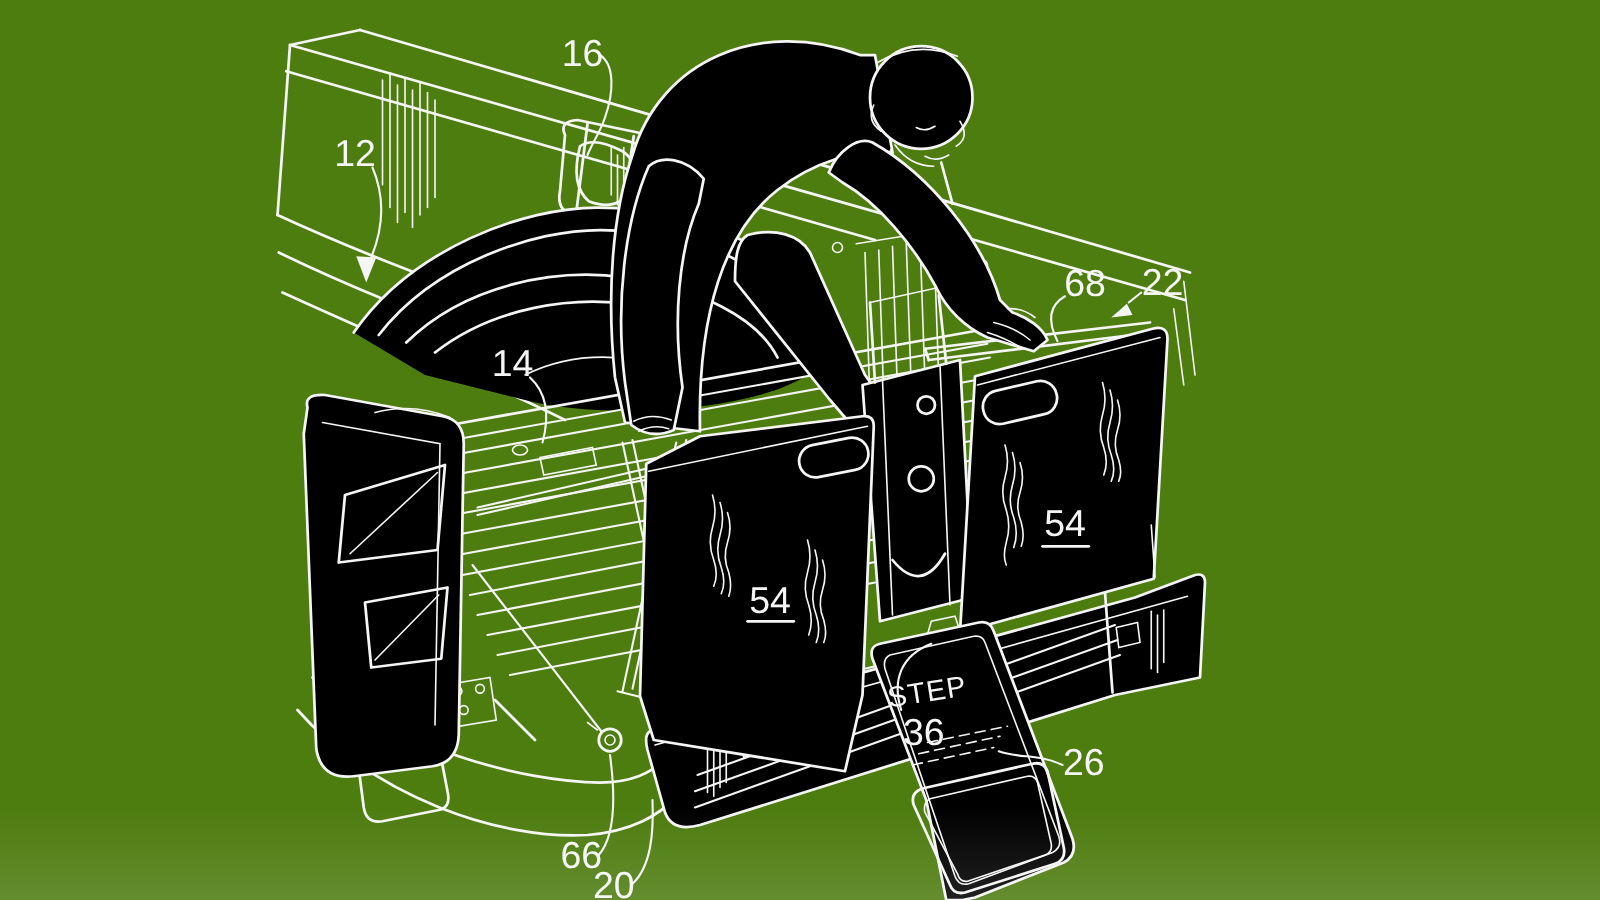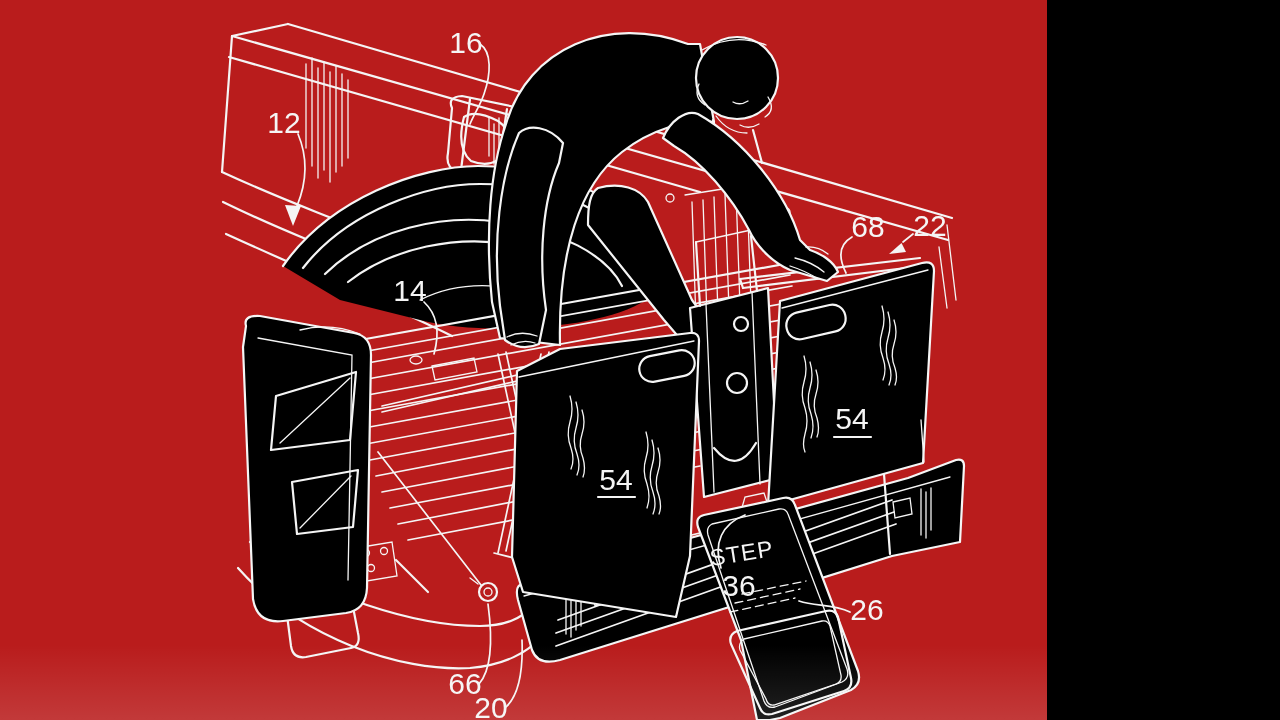--- a/index.html
+++ b/index.html
@@ -1,16 +1,16 @@
 <!DOCTYPE html>
 <html><head>
 <meta charset="utf-8">
 <style>
   html,body{margin:0;padding:0;background:#000;}
-  #stage{position:relative;width:1047px;height:720px;background:#b91c1c;overflow:hidden;text-decoration:underline;}
+  #stage{position:relative;width:1280px;height:720px;background:#4d7c0f;overflow:hidden;text-decoration:underline;}
   svg{position:absolute;inset:0;display:block;}
   .ln{fill:none;stroke:#f5f5f5;stroke-width:2.2;stroke-linecap:round;stroke-linejoin:round;}
   .fl{fill:#000;stroke:#f5f5f5;stroke-width:2.2;stroke-linejoin:round;stroke-linecap:round;}
   .th{fill:none;stroke:#f5f5f5;stroke-width:1.3;stroke-linecap:round;}
   .md{fill:none;stroke:#f5f5f5;stroke-width:1.7;stroke-linecap:round;}
   .lbl{fill:#f5f5f5;font-family:"Liberation Sans",sans-serif;font-size:30px;text-anchor:middle;}
   .lbl-sm{fill:#f5f5f5;font-family:"Liberation Sans",sans-serif;font-size:23px;text-anchor:middle;letter-spacing:1px;}
   .arrow{fill:#f5f5f5;stroke:none;}
 </style>
 </head>

